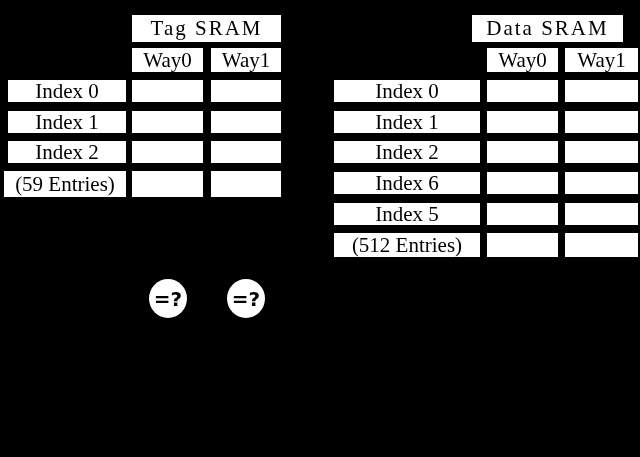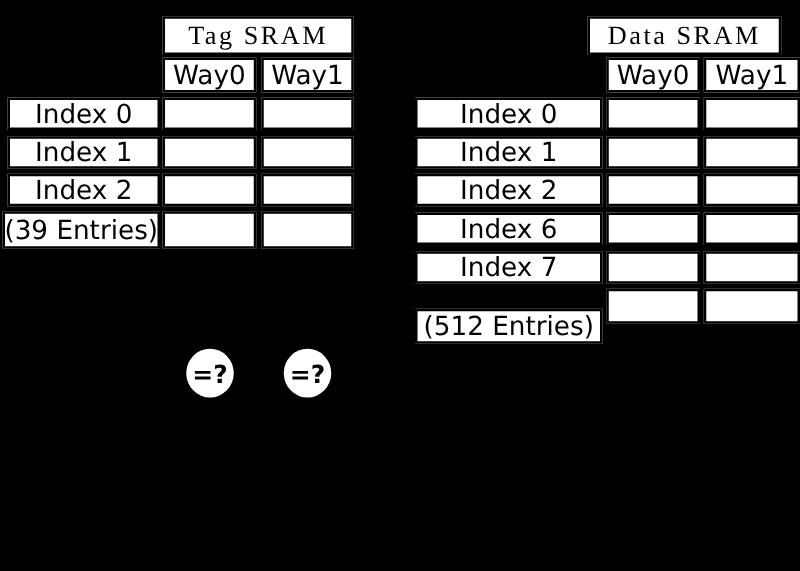--- a/index.html
+++ b/index.html
@@ -8,21 +8,21 @@
   html,body{margin:0;padding:0;}
   body{
     width:640px;height:457px;overflow:hidden;background:var(--bg);
     font-family:"DejaVu Sans",sans-serif;
   }
   .stage{position:relative;width:640px;height:457px;background:var(--bg);}
   .cell{
     position:absolute;box-sizing:border-box;
     background:var(--fill);border:2.5px solid var(--border);
     display:flex;align-items:center;justify-content:center;
-    color:var(--text);font-size:21px;line-height:1;white-space:nowrap;
+    color:var(--text);font-size:21px;line-height:1;white-space:nowrap;font-family:Liberation Serif, serif;
   }
   .title{
     font-family:Liberation Serif, serif;
     letter-spacing:2px;
   }
   .comparator{
     position:absolute;box-sizing:border-box;border-radius:50%;
     background:var(--fill);
     display:flex;align-items:center;justify-content:center;
     color:var(--text);font-size:20px;font-weight:bold;line-height:1;
@@ -44,21 +44,21 @@
     <div class="cell" style="left:209px;top:78px;width:74px;height:26px"></div>
 
     <div class="cell" style="left:6px;top:109px;width:122px;height:26px">Index 1</div>
     <div class="cell" style="left:130px;top:109px;width:75px;height:26px"></div>
     <div class="cell" style="left:209px;top:109px;width:74px;height:26px"></div>
 
     <div class="cell" style="left:6px;top:139px;width:122px;height:26px">Index 2</div>
     <div class="cell" style="left:130px;top:139px;width:75px;height:26px"></div>
     <div class="cell" style="left:209px;top:139px;width:74px;height:26px"></div>
 
-    <div class="cell" style="left:2px;top:169px;width:126px;height:30px">(39 Entries)</div>
+    <div class="cell" style="left:2px;top:169px;width:126px;height:30px">(59 Entries)</div>
     <div class="cell" style="left:130px;top:169px;width:75px;height:30px"></div>
     <div class="cell" style="left:209px;top:169px;width:74px;height:30px"></div>
   </div>
 
   <div>
     <div class="cell title" style="left:470px;top:13px;width:155px;height:31px">Data SRAM</div>
 
     <div class="cell" style="left:485px;top:46px;width:75px;height:28px">Way0</div>
     <div class="cell" style="left:563px;top:46px;width:77px;height:28px">Way1</div>
 
@@ -71,25 +71,25 @@
     <div class="cell" style="left:563px;top:109px;width:77px;height:26px"></div>
 
     <div class="cell" style="left:332px;top:139px;width:150px;height:26px">Index 2</div>
     <div class="cell" style="left:485px;top:139px;width:75px;height:26px"></div>
     <div class="cell" style="left:563px;top:139px;width:77px;height:26px"></div>
 
     <div class="cell" style="left:332px;top:170px;width:150px;height:26px">Index 6</div>
     <div class="cell" style="left:485px;top:170px;width:75px;height:26px"></div>
     <div class="cell" style="left:563px;top:170px;width:77px;height:26px"></div>
 
-    <div class="cell" style="left:332px;top:201px;width:150px;height:26px">Index 7</div>
+    <div class="cell" style="left:332px;top:201px;width:150px;height:26px">Index 5</div>
     <div class="cell" style="left:485px;top:201px;width:75px;height:26px"></div>
     <div class="cell" style="left:563px;top:201px;width:77px;height:26px"></div>
 
-    <div class="cell" style="left:332px;top:247px;width:150px;height:28px">(512 Entries)</div>
+    <div class="cell" style="left:332px;top:231px;width:150px;height:28px">(512 Entries)</div>
     <div class="cell" style="left:485px;top:231px;width:75px;height:28px"></div>
     <div class="cell" style="left:563px;top:231px;width:77px;height:28px"></div>
   </div>
 
   <div class="comparator" style="left:149px;top:279px;width:38px;height:39px">=?</div>
   <div class="comparator" style="left:227px;top:279px;width:38px;height:39px">=?</div>
 
 </div>
 
 </body></html>

